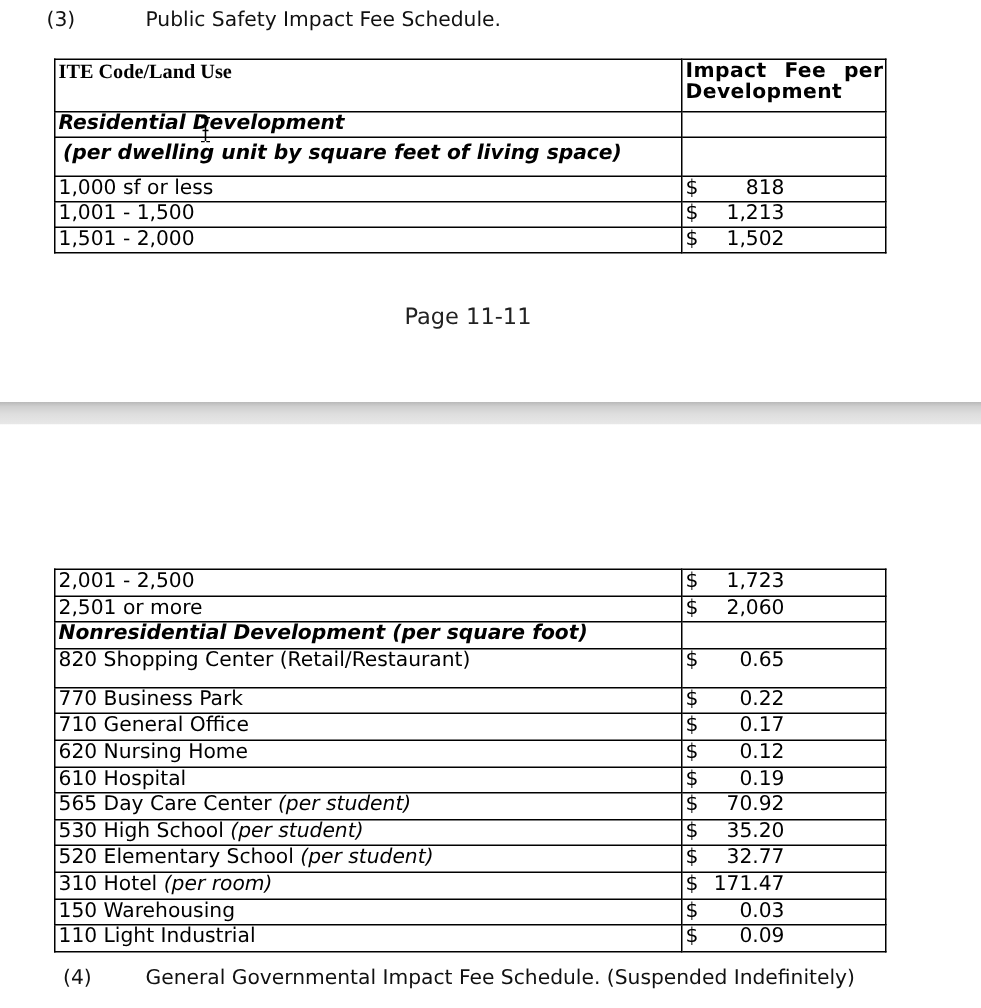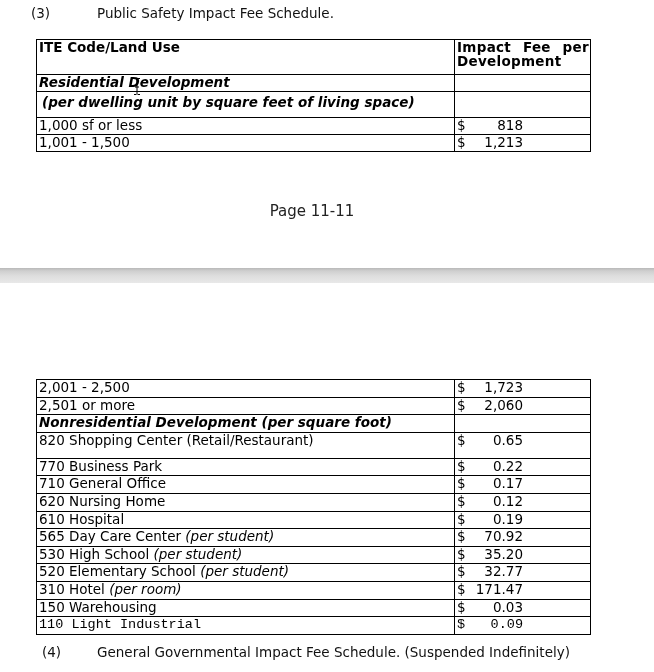--- a/index.html
+++ b/index.html
@@ -58,21 +58,21 @@
       border: 1.4px solid #000;
       padding: 0 0 0 2px;
       vertical-align: top;
       white-space: nowrap;
       overflow: hidden;
     }
     table.fee col.c1 { width: 418px; }
     table.fee col.c2 { width: 136px; }
     #table1 { top: 39px; }
     #table2 { top: 379px; }
-    .hdr { font-weight: bold; }
+    .hdr { font-weight: bold; font-family: Liberation Serif, serif; }
     .hdr-right {
       font-weight: bold;
       white-space: normal !important;
       line-height: 14px;
       letter-spacing: 0.3px;
     }
     .hdr-right .justify {
       display: flex;
       justify-content: space-between;
       padding-right: 1px;
@@ -149,20 +149,26 @@
       <td>
             <span class="money"><span class="dollar">$</span><span class="amt">818</span></span>
           </td>
     </tr>
     <tr style="height:17px;padding-left:21px;">
       <td>1,001 - 1,500</td>
       <td>
             <span class="money"><span class="dollar">$</span><span class="amt">1,213</span></span>
           </td>
     </tr>
+    <tr style="height:17px;">
+      <td>1,501 - 2,000</td>
+      <td>
+            <span class="money"><span class="dollar">$</span><span class="amt">1,502</span></span>
+          </td>
+    </tr>
   </tbody>
     </table>
 
   <div class="page-number">Page 11-11</div>
 
   <svg class="cursor-icon" viewBox="0 0 8 17">
     <path d="M1 0.5 H3.5 M4.5 0.5 H7 M4 1 V16 M1 16.5 H3.5 M4.5 16.5 H7 M2 9 H6" stroke="#000" stroke-width="1" fill="none"></path>
   </svg>
 </div>
 
@@ -245,21 +251,21 @@
     <td>
           <span class="money tight"><span class="dollar">$</span><span class="amt">171.47</span></span>
         </td>
   </tr>
   <tr style="height:17.6px;">
     <td><span>150 Warehousing</span><span class="it"></span></td>
     <td>
           <span class="money"><span class="dollar">$</span><span class="amt">0.03</span></span>
         </td>
   </tr>
-  <tr style="height:17.6px;font-family:Liberation Mono, monospace;">
+  <tr style="height:17.6px;">
     <td><span>110 Light Industrial</span><span class="it"></span></td>
     <td>
           <span class="money"><span class="dollar">$</span><span class="amt">0.09</span></span>
         </td>
   </tr>
 </tbody>
   </table>
 
 <div class="section-heading" style="left:0; top:644px; width:654px;">
   <span class="section-num" style="left:42px;">(4)</span>

